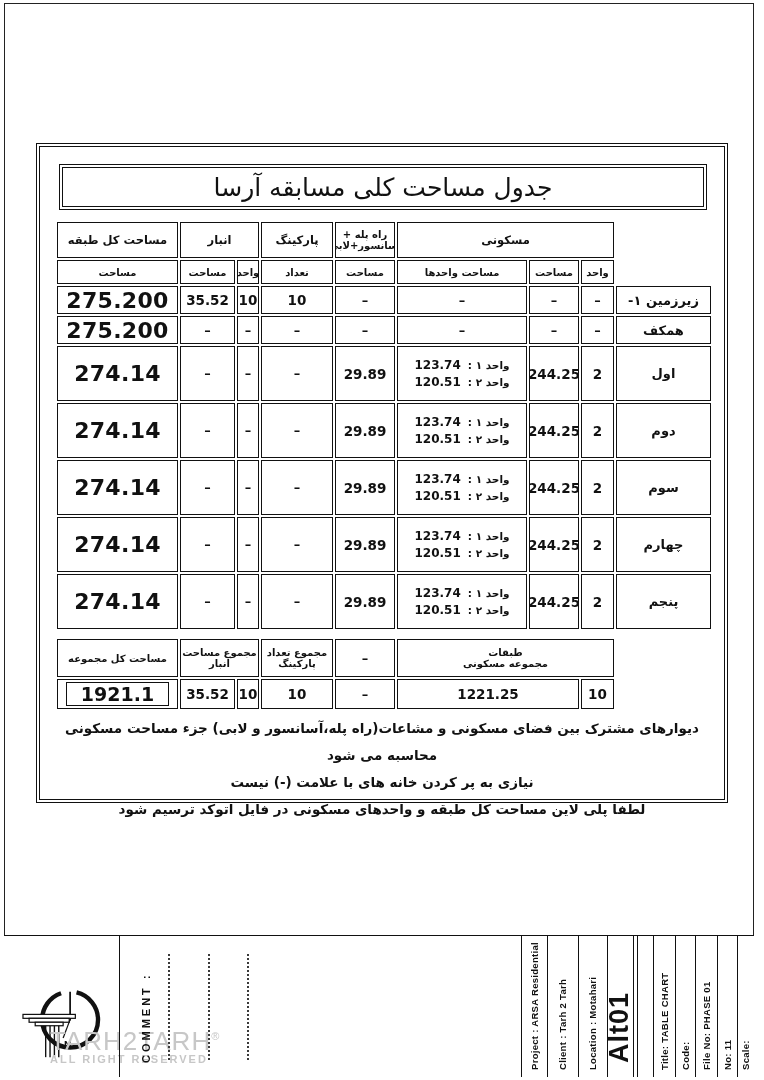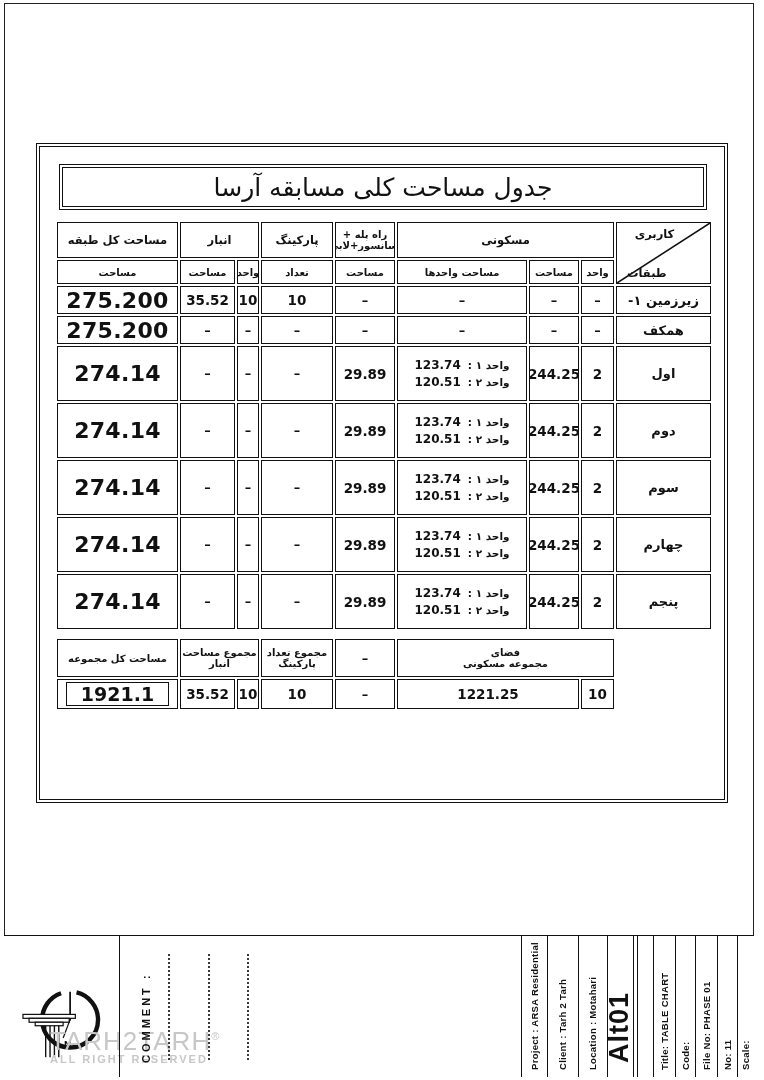--- a/index.html
+++ b/index.html
@@ -76,27 +76,20 @@
   <div class="outer-border"></div>
 
   <div class="dframe main-frame">
 
     <div class="title-box">
       <span>جدول مساحت کلی مسابقه آرسا</span>
     </div>
 
     <div class="area-table">
 
-      <div class="c corner" style="grid-area:1/1/3/2">
-        <svg viewBox="0 0 95 62" preserveAspectRatio="none">
-          <line x1="0" y1="62" x2="95" y2="0" stroke="#111" stroke-width="1.6"></line>
-        </svg>
-        <span class="top-lab">کاربری</span>
-        <span class="bot-lab">طبقات</span>
-      </div>
       <div class="c h1" style="grid-area:1/2/2/5">مسکونی</div>
       <div class="c h2 h2col" style="grid-area:1/5/2/6">
         <span>راه پله +</span>
         <span>آسانسور+لابی</span>
       </div>
       <div class="c h1" style="grid-area:1/6/2/7">پارکینگ</div>
       <div class="c h1" style="grid-area:1/7/2/9">انبار</div>
       <div class="c h1" style="grid-area:1/9/2/10">مساحت کل طبقه</div>
 
       <div class="c h2" style="grid-area:2/2/3/3">واحد</div>
@@ -219,21 +212,21 @@
       </div>
       <div class="c num-md" style="grid-area:9/5/10/6">29.89</div>
       <div class="c dash" style="grid-area:9/6/10/7">–</div>
       <div class="c dash" style="grid-area:9/7/10/8">–</div>
       <div class="c dash" style="grid-area:9/8/10/9">–</div>
       <div class="c num-lg" style="grid-area:9/9/10/10">274.14</div>
 
       <div class="spacer" style="grid-area:10/1/11/10"></div>
 
       <div class="c h2 h2col" style="grid-area:11/2/12/5">
-        <span>فضای</span>
+        <span>طبقات</span>
         <span>مجموعه مسکونی</span>
       </div>
       <div class="c dash" style="grid-area:11/5/12/6">–</div>
       <div class="c h2 h2col" style="grid-area:11/6/12/7">
         <span>مجموع تعداد</span>
         <span>پارکینگ</span>
       </div>
       <div class="c h2 h2col" style="grid-area:11/7/12/9">
         <span>مجموع مساحت</span>
         <span>انبار</span>
@@ -244,20 +237,25 @@
       <div class="c num-md" style="grid-area:12/3/13/5">1221.25</div>
       <div class="c dash" style="grid-area:12/5/13/6">–</div>
       <div class="c num-md" style="grid-area:12/6/13/7">10</div>
       <div class="c num-md" style="grid-area:12/7/13/8">10</div>
       <div class="c num-md" style="grid-area:12/8/13/9">35.52</div>
       <div class="c" style="grid-area:12/9/13/10">
         <span class="grand-box">1921.1</span>
       </div>
     </div>
 
+    <div class="notes">
+      <div>دیوارهای مشترک بین فضای مسکونی و مشاعات(راه پله،آسانسور و لابی) جزء مساحت  مسکونی محاسبه می شود</div>
+      <div>نیازی به پر کردن خانه های با علامت (-) نیست</div>
+      <div>لطفا پلی لاین مساحت کل طبقه و واحدهای مسکونی در فایل اتوکد ترسیم شود</div>
+    </div>
   </div>
 
   <div class="bottom-strip">
 
     <div class="logo-cell">
       <svg width="96" height="92" viewBox="0 0 110 100">
         <circle cx="62" cy="45" r="32" fill="none" stroke="#111" stroke-width="5" stroke-dasharray="165 18" stroke-dashoffset="25"></circle>
         <line x1="62" y1="13" x2="62" y2="46" stroke="#111" stroke-width="2"></line>
         <rect x="8" y="39" width="60" height="4.5" fill="#fff" stroke="#111" stroke-width="1.4"></rect>
         <rect x="15" y="43.5" width="46" height="4.5" fill="#fff" stroke="#111" stroke-width="1.4"></rect>

